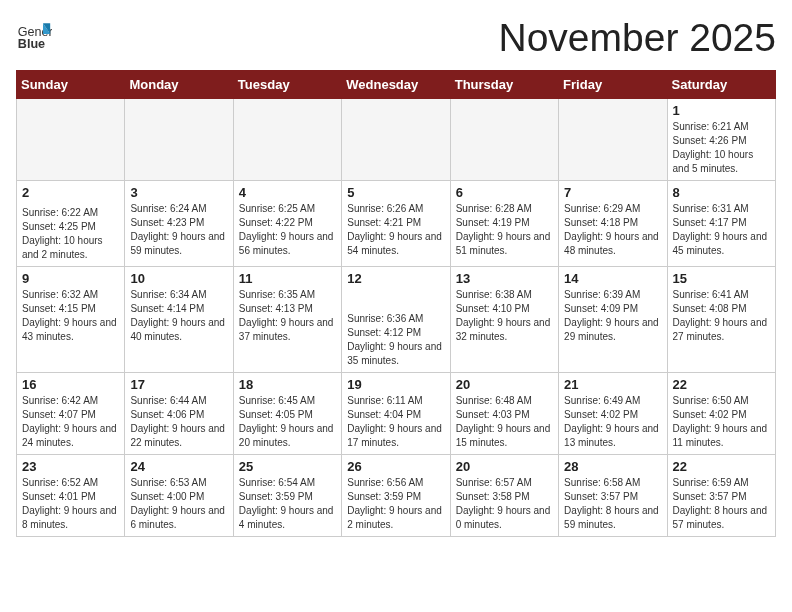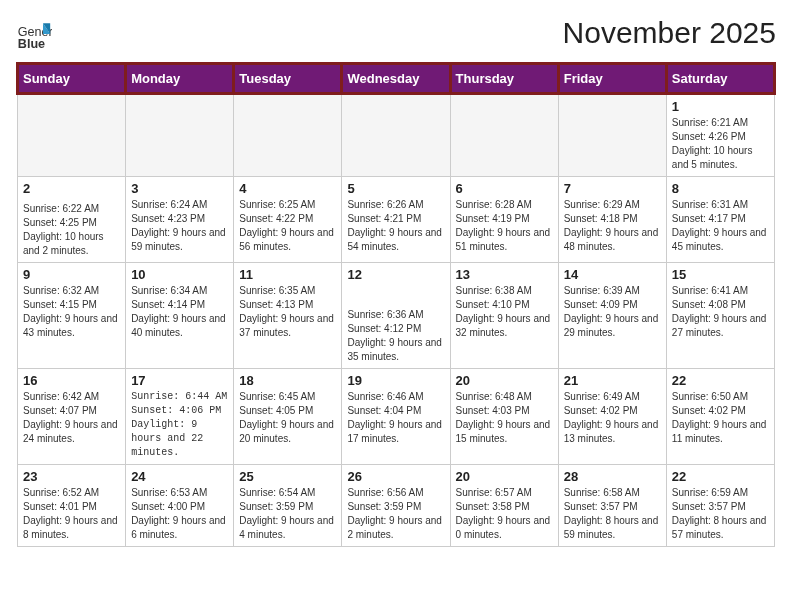--- a/index.html
+++ b/index.html
@@ -22,41 +22,41 @@
       gap: 4px;
     }
     .logo-icon {
       width: 36px;
       height: 36px;
     }
     .title-block {
       text-align: right;
     }
     .cal-title {
-      font-size: 30px;
+      font-size: 39px;
       font-weight: normal;
       color: #222;
     }
     .cal-subtitle {
       font-size: 15px;
       color: #444;
     }
     .calendar {
       width: 100%;
       border-collapse: collapse;
       border: 1px solid #ccc;
     }
     .calendar th {
-      background: #701a75;
+      background: #7f1d1d;
       color: #fff;
       font-size: 13px;
       font-weight: bold;
       padding: 6px 4px;
       text-align: left;
-      border: 3px solid #7f1d1d;
+      border: 1px solid #7f1d1d;
     }
     .calendar td {
       border: 1px solid #ccc;
       vertical-align: top;
       padding: 4px 5px;
       font-size: 10.5px;
       color: #333;
       background: #fff;
       width: calc(100% / 7);
       min-height: 70px;
@@ -218,33 +218,33 @@
       </tr>
       <tr>
         <td>
           <span class="day-number">16</span>
           <div class="day-info" style="white-space: pre-line;">Sunrise: 6:42 AM
 Sunset: 4:07 PM
 Daylight: 9 hours and 24 minutes.</div>
         </td>
         <td>
           <span class="day-number">17</span>
-          <div class="day-info" style="white-space: pre-line; font-family: Liberation Mono, monospace;">Sunrise: 6:44 AM
+          <div class="day-info" style="white-space: pre-line;">Sunrise: 6:44 AM
 Sunset: 4:06 PM
 Daylight: 9 hours and 22 minutes.</div>
         </td>
         <td>
           <span class="day-number">18</span>
           <div class="day-info" style="white-space: pre-line;">Sunrise: 6:45 AM
 Sunset: 4:05 PM
 Daylight: 9 hours and 20 minutes.</div>
         </td>
         <td>
           <span class="day-number">19</span>
-          <div class="day-info" style="white-space: pre-line;">Sunrise: 6:46 AM
+          <div class="day-info" style="white-space: pre-line;">Sunrise: 6:11 AM
 Sunset: 4:04 PM
 Daylight: 9 hours and 17 minutes.</div>
         </td>
         <td>
           <span class="day-number">20</span>
           <div class="day-info" style="white-space: pre-line;">Sunrise: 6:48 AM
 Sunset: 4:03 PM
 Daylight: 9 hours and 15 minutes.</div>
         </td>
         <td>

